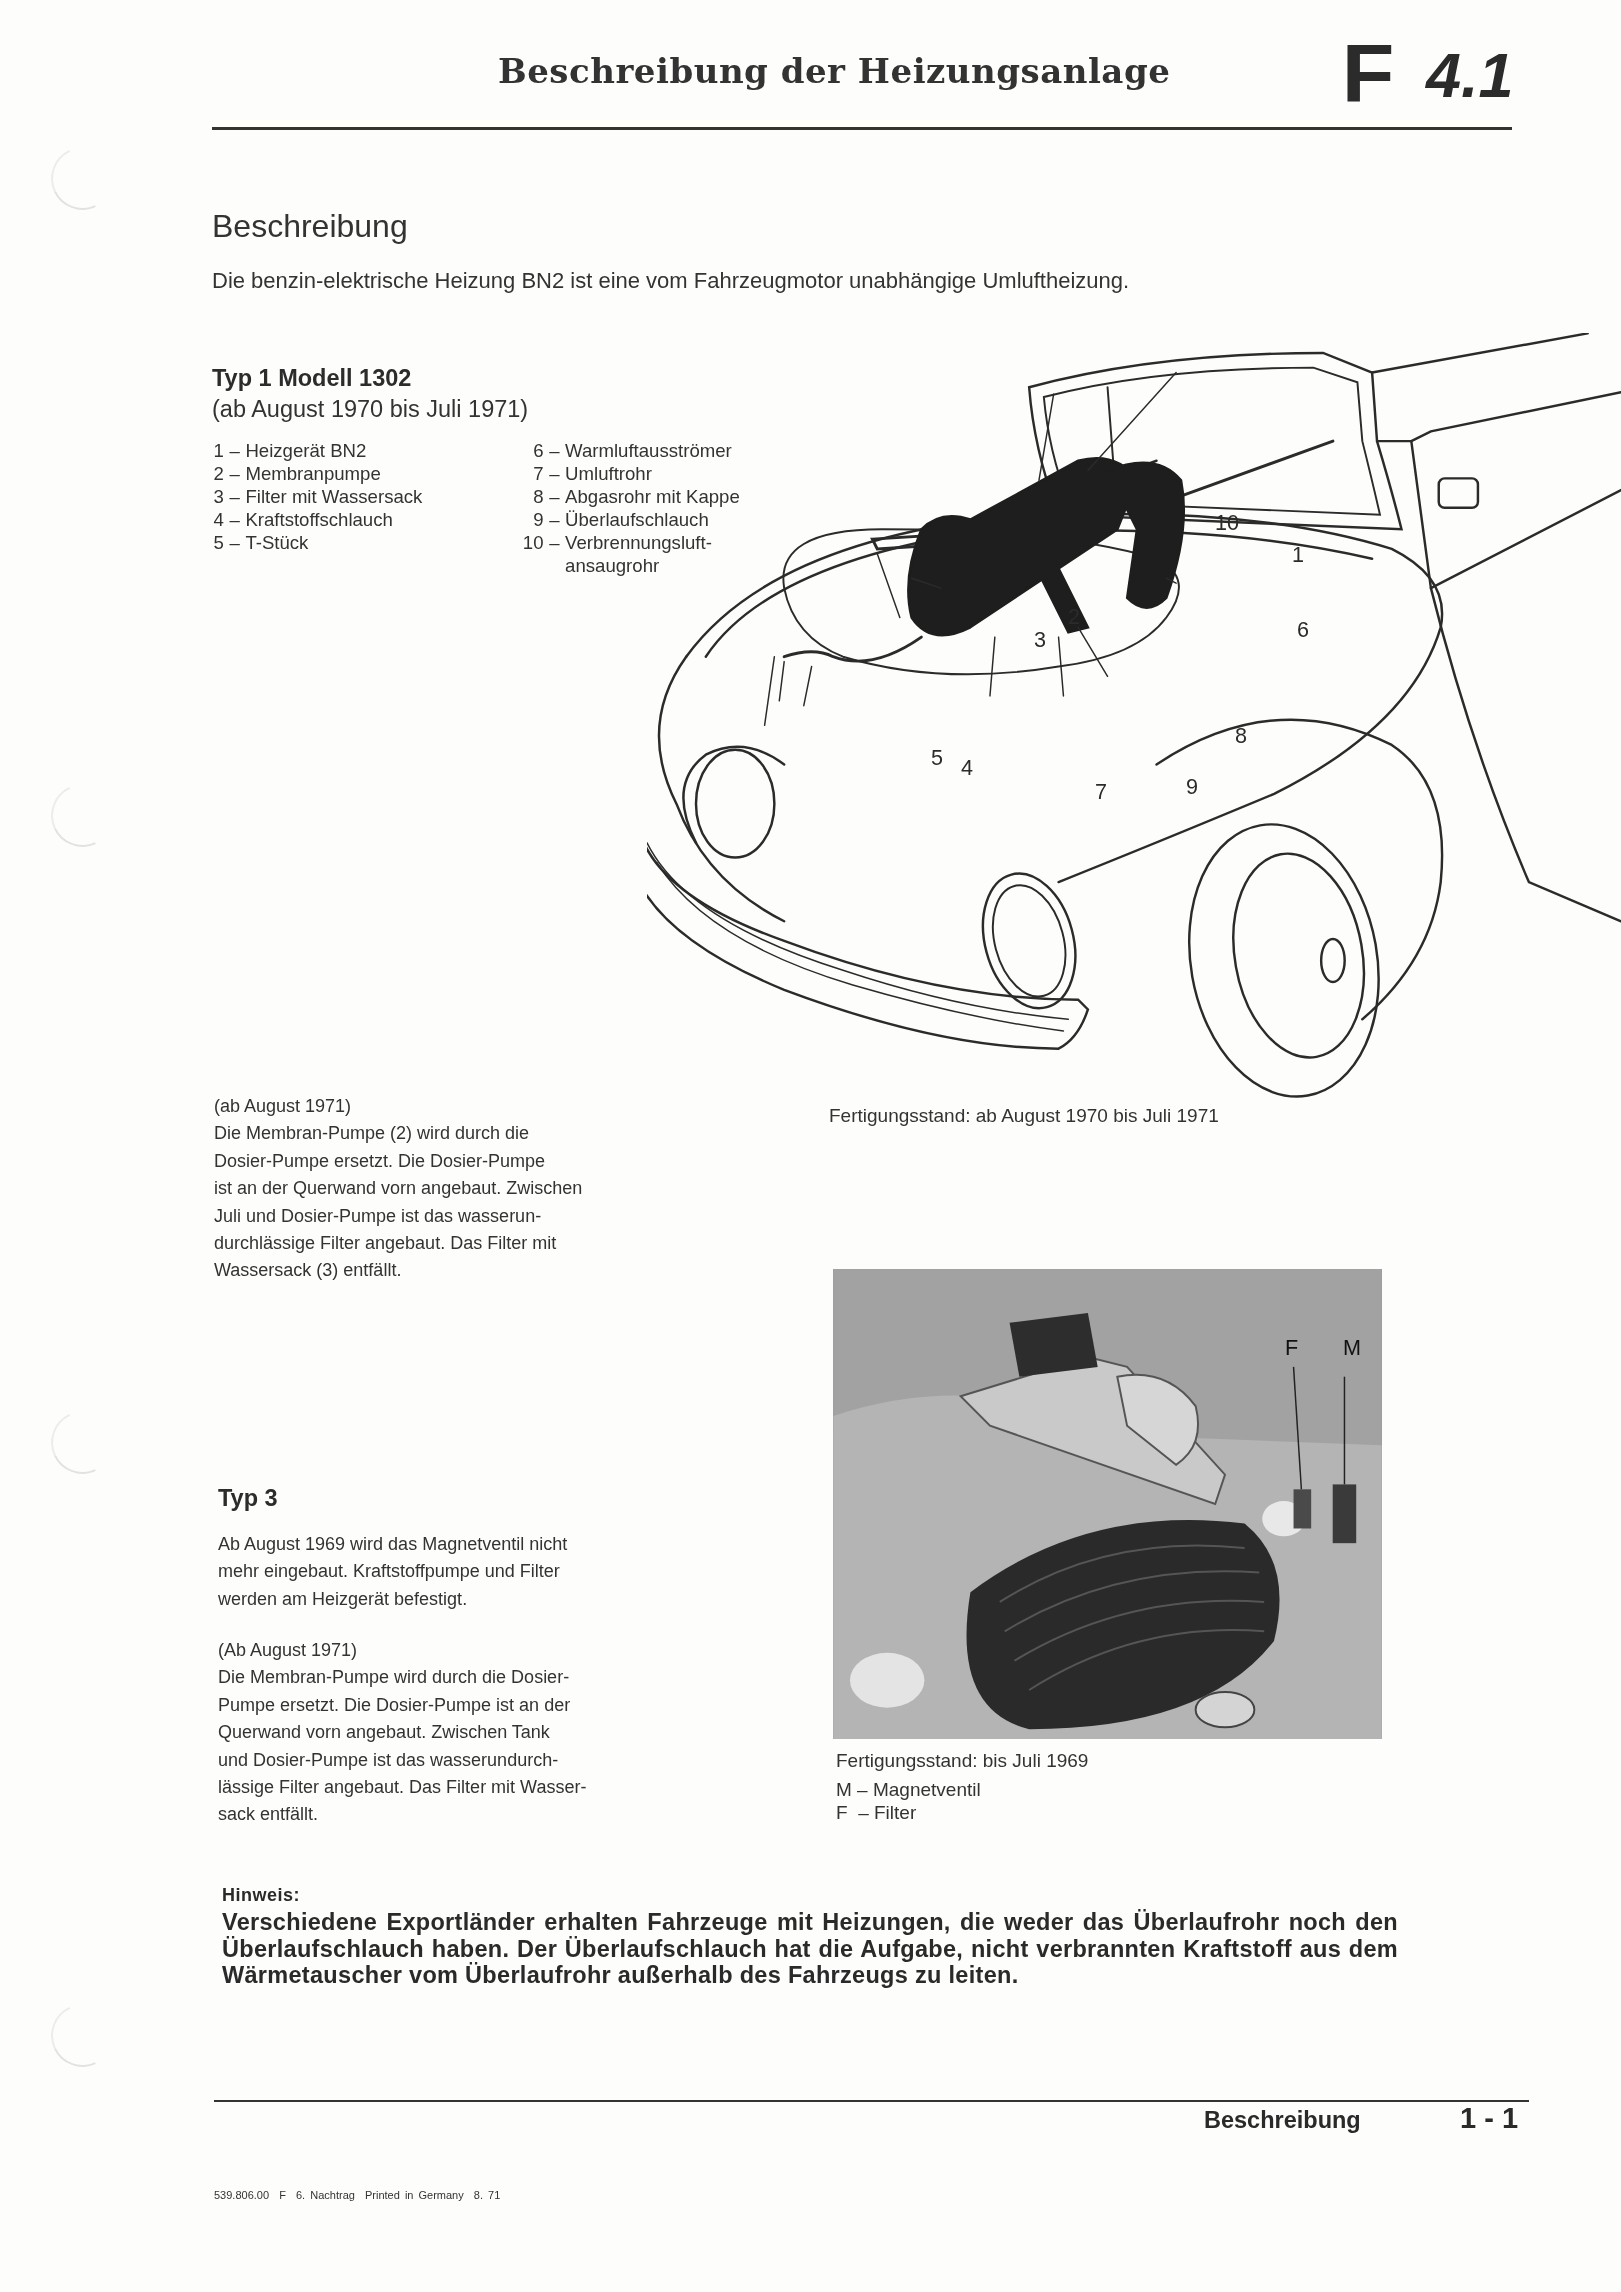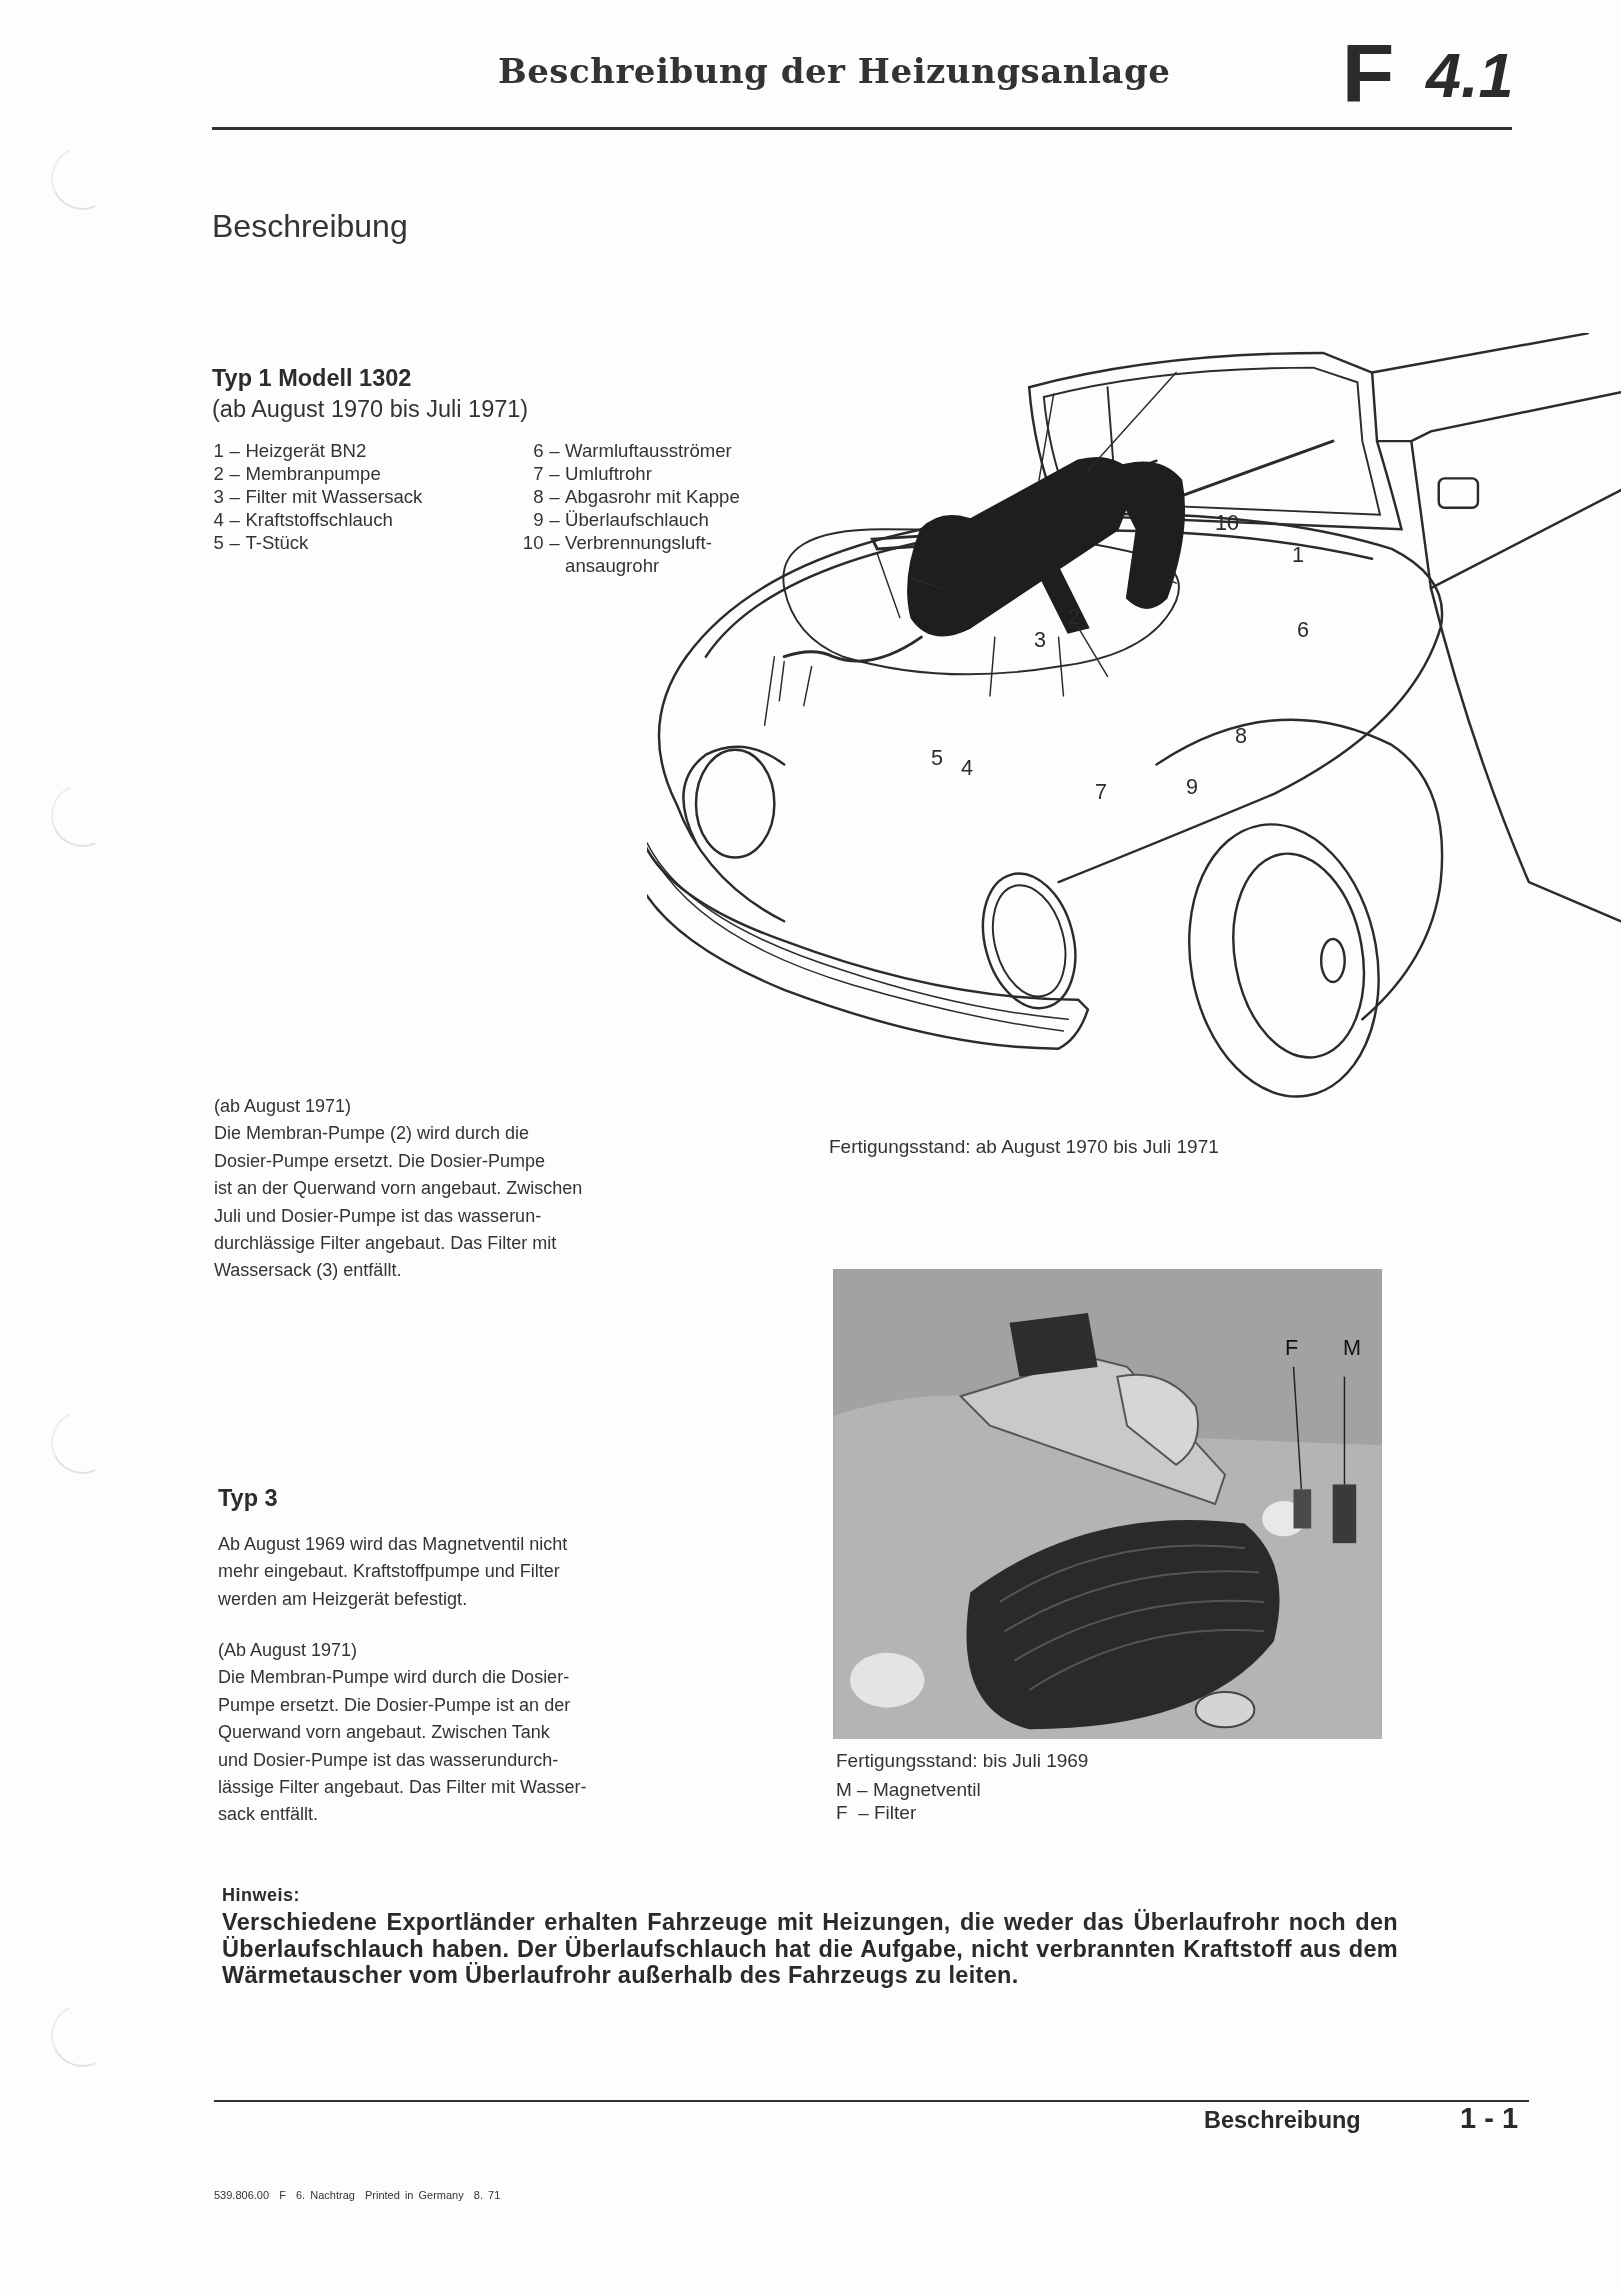--- a/index.html
+++ b/index.html
@@ -46,20 +46,21 @@
 <div class="punch" style="top:1411px"></div>
 <div class="punch" style="top:2004px"></div>
 
 <div class="abs header-title">Beschreibung der Heizungsanlage</div>
 <div class="abs header-code-letter">F</div>
 <div class="abs header-code-num">4.1</div>
 <div class="abs rule" style="left:212px; top:127px; width:1300px;"></div>
 
 <div class="abs section-heading">Beschreibung</div>
 <div class="abs intro">
+  <div>Die benzin-elektrische Heizung BN2 ist eine vom Fahrzeugmotor unabhängige Umluftheizung.</div>
 </div>
 
 <div class="abs typ-heading">Typ 1 Modell 1302</div>
 <div class="abs typ-sub">(ab August 1970 bis Juli 1971)</div>
 
 <div class="abs legend legend-left">
   <div class="row">
       <span class="num">1</span>
       <span class="dash">–</span>
       <span>Heizgerät BN2</span>
@@ -181,21 +182,21 @@
 <div class="abs" style="left:1292px; top:542px; font-size:21.6px; color:#2b2b2b;">1</div>
 <div class="abs" style="left:1068px; top:604px; font-size:21.6px; color:#2b2b2b;">2</div>
 <div class="abs" style="left:1034px; top:627px; font-size:21.6px; color:#2b2b2b;">3</div>
 <div class="abs" style="left:1297px; top:617px; font-size:21.6px; color:#2b2b2b;">6</div>
 <div class="abs" style="left:1235px; top:723px; font-size:21.6px; color:#2b2b2b;">8</div>
 <div class="abs" style="left:931px; top:745px; font-size:21.6px; color:#2b2b2b;">5</div>
 <div class="abs" style="left:961px; top:755px; font-size:21.6px; color:#2b2b2b;">4</div>
 <div class="abs" style="left:1095px; top:779px; font-size:21.6px; color:#2b2b2b;">7</div>
 <div class="abs" style="left:1186px; top:774px; font-size:21.6px; color:#2b2b2b;">9</div>
 
-<div class="abs caption" style="left:829px; top:1105px;margin-top:31px;">Fertigungsstand: ab August 1970 bis Juli 1971</div>
+<div class="abs caption" style="left:829px; top:1105px;">Fertigungsstand: ab August 1970 bis Juli 1971</div>
 
 <div class="abs body-text" style="left:214px; top:1093px;">
   <div>(ab August 1971)</div>
   <div>Die Membran-Pumpe (2) wird durch die</div>
   <div>Dosier-Pumpe ersetzt. Die Dosier-Pumpe</div>
   <div>ist an der Querwand vorn angebaut. Zwischen</div>
   <div>Juli und Dosier-Pumpe ist das wasserun-</div>
   <div>durchlässige Filter angebaut. Das Filter mit</div>
   <div>Wassersack (3) entfällt.</div>
 </div>

